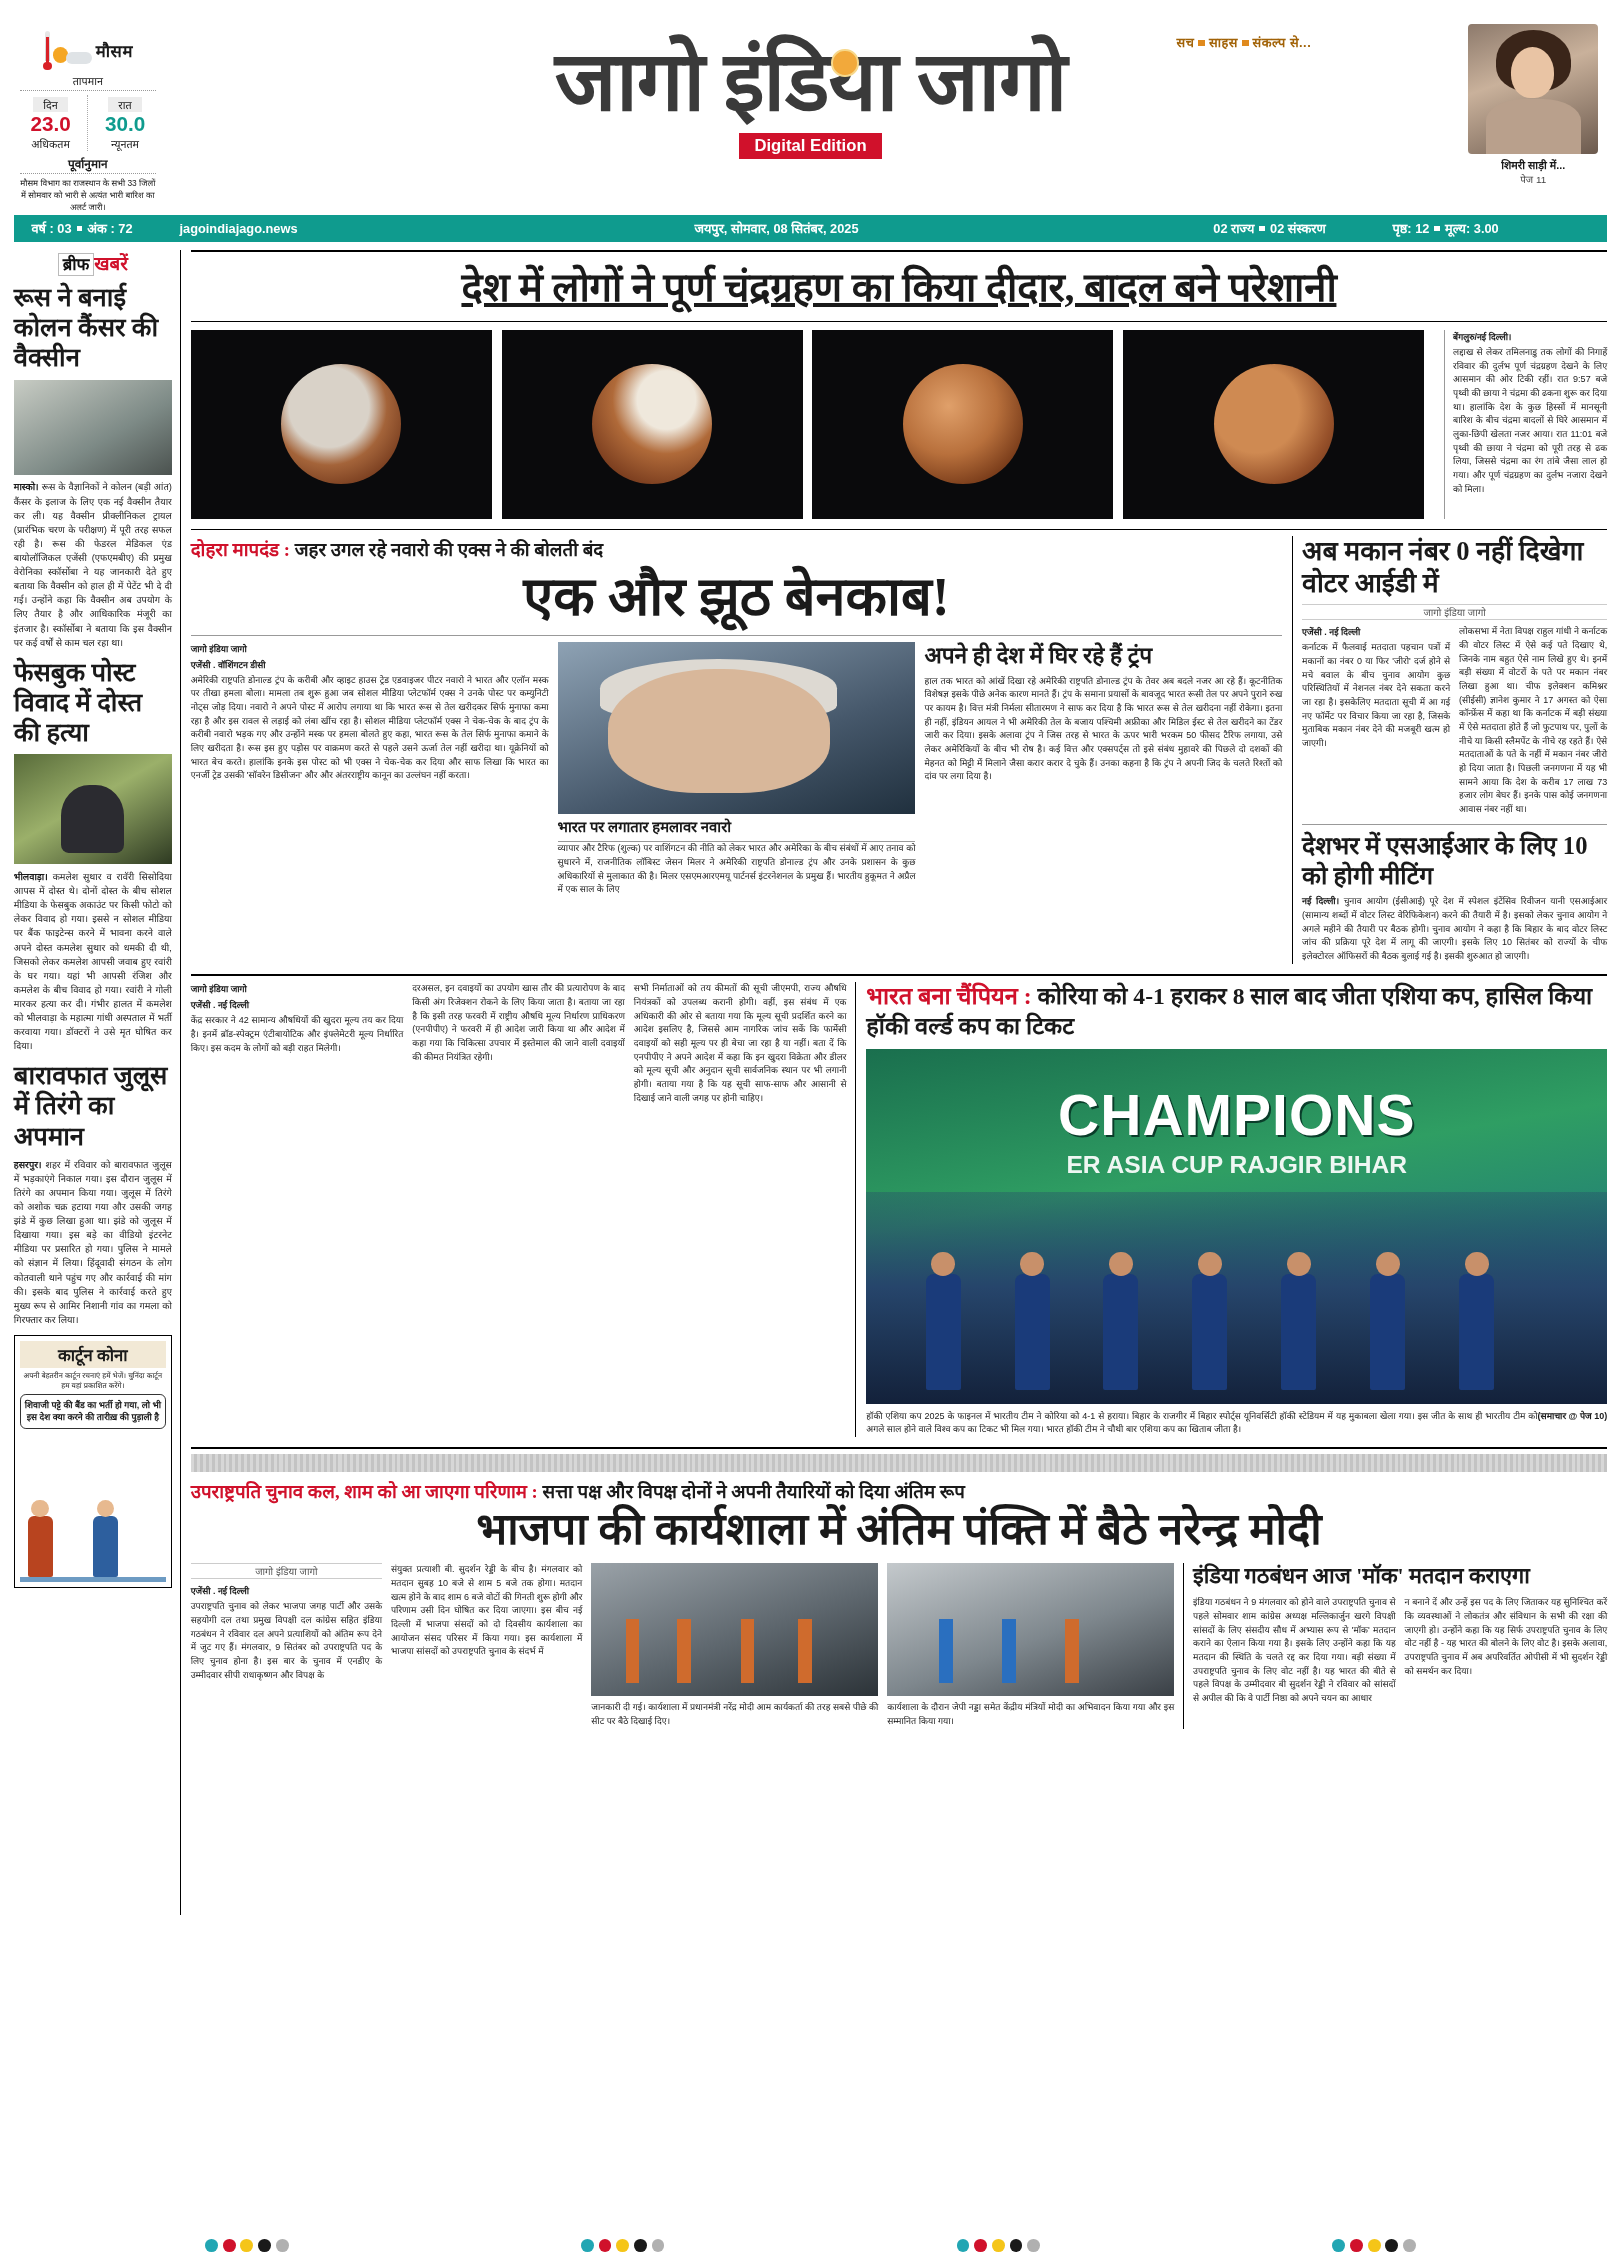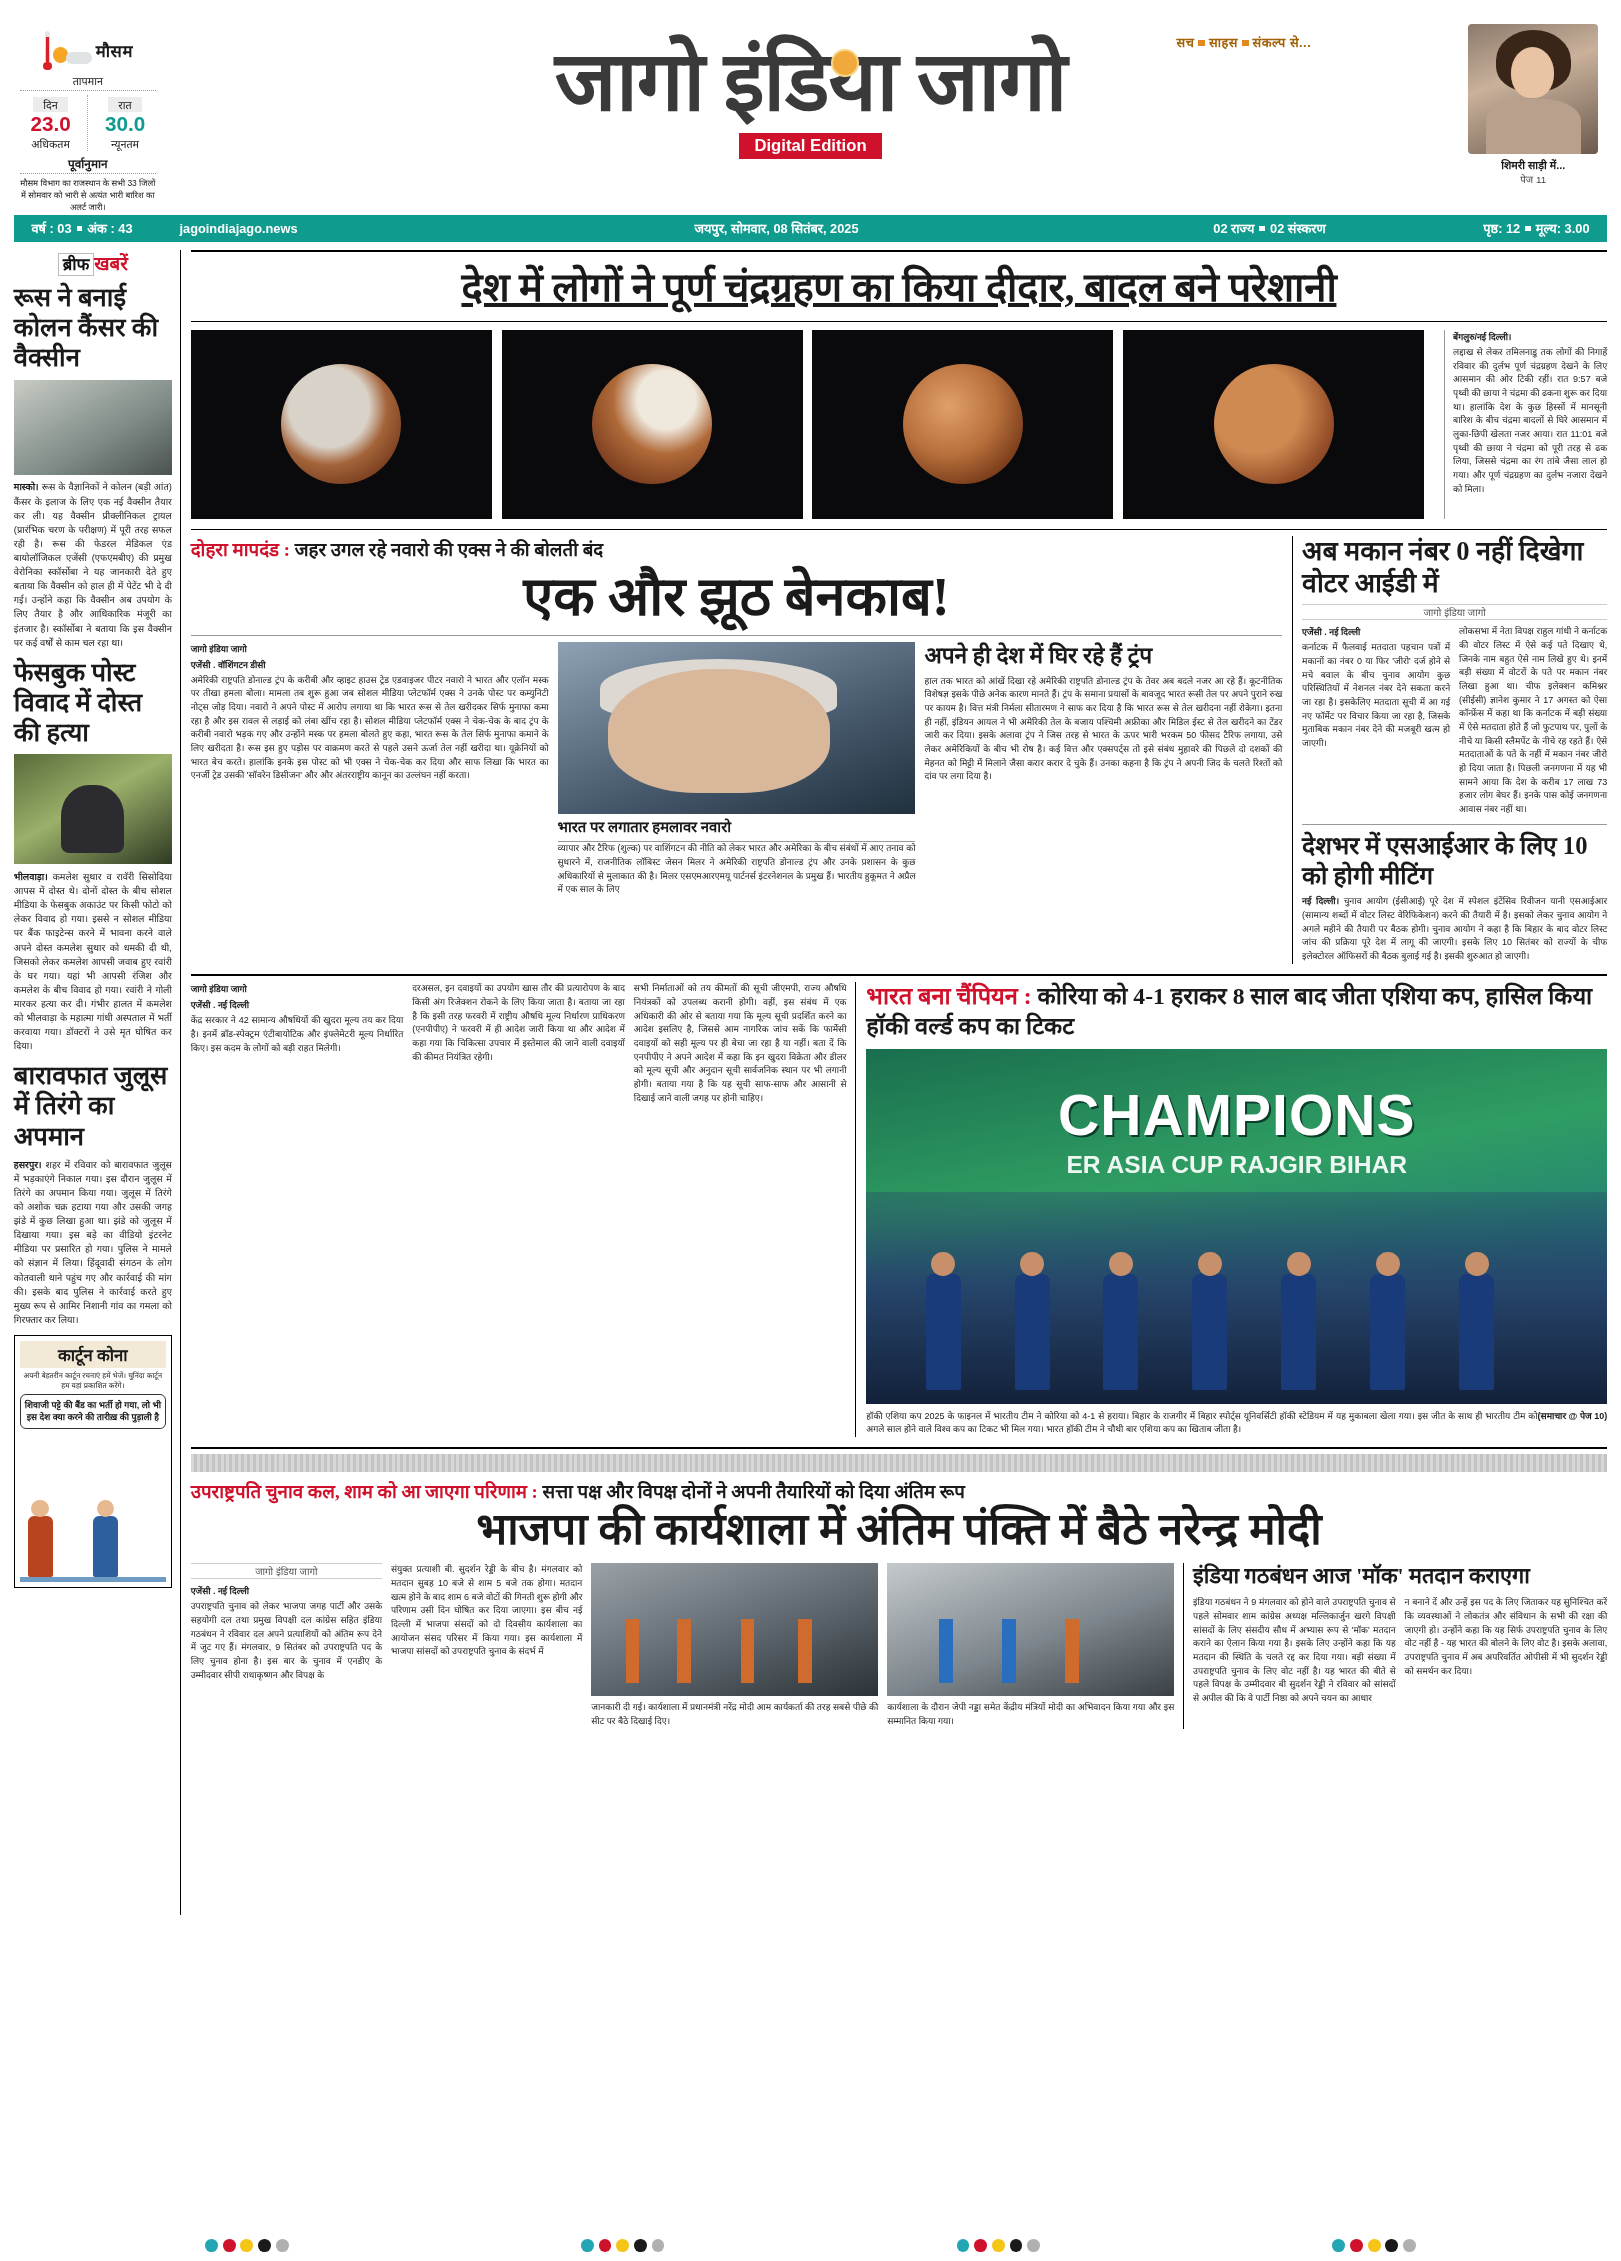--- a/index.html
+++ b/index.html
@@ -55,21 +55,21 @@
   .celeb-sub { font-size:9.9px; color:#444; }
 
   
   .info-strip { background:#0f9b8e; color:#fff; height:27.6px; display:flex; align-items:center;
      font-size:12.8px; font-weight:bold; padding:0 17.7px; margin-top:3.9px;}
   .info-strip > div { white-space:nowrap; }
   .is1 { width:148px; }
   .is2 { width:227px; }
   .is3 { flex:1; text-align:center; }
   .is4 { width:246px; text-align:center; }
-  .is5 { width:197px; text-align:right; }
+  .is5 { width:197px; }
   .sqw { display:inline-block; width:5.9px;height:5.9px;background:#fff; margin:0 4.9px; vertical-align:2px;}
 
   
   .content { display:flex; gap:9.9px; margin-top:7.9px; height:1665px; }
   .col-left { width:167px; border-right:1px solid #000; padding-right:7.9px; }
   .col-main { flex:1; }
 
   .brief-hdr { text-align:center; margin-bottom:5.9px;}
   .brief-hdr .b1 { font-size:16.7px;font-weight:bold;background:#fff; color:#111; padding:1px 3.9px; border:1px solid #bbb;}
   .brief-hdr .b2 { font-size:18.7px;font-weight:bold;color:#d0112b; }
@@ -221,21 +221,21 @@
           <div class="face"></div>
           <div class="body"></div>
       </div>
       <div class="celeb-cap">शिमरी साड़ी में...</div>
       <div class="celeb-sub">पेज 11</div>
     </div>
   </div>
 
   <div class="info-strip">
     <div class="is1">
-      <span>वर्ष : 03</span><span class="sqw"></span><span>अंक : 43</span>
+      <span>वर्ष : 03</span><span class="sqw"></span><span>अंक : 72</span>
     </div>
     <div class="is2">jagoindiajago.news</div>
     <div class="is3">जयपुर, सोमवार, 08 सितंबर, 2025</div>
     <div class="is4">
       <span>02 राज्य</span><span class="sqw"></span><span>02 संस्करण</span>
     </div>
     <div class="is5">
       <span>पृष्ठ: 12</span><span class="sqw"></span><span>मूल्य: 3.00</span>
     </div>
   </div>

